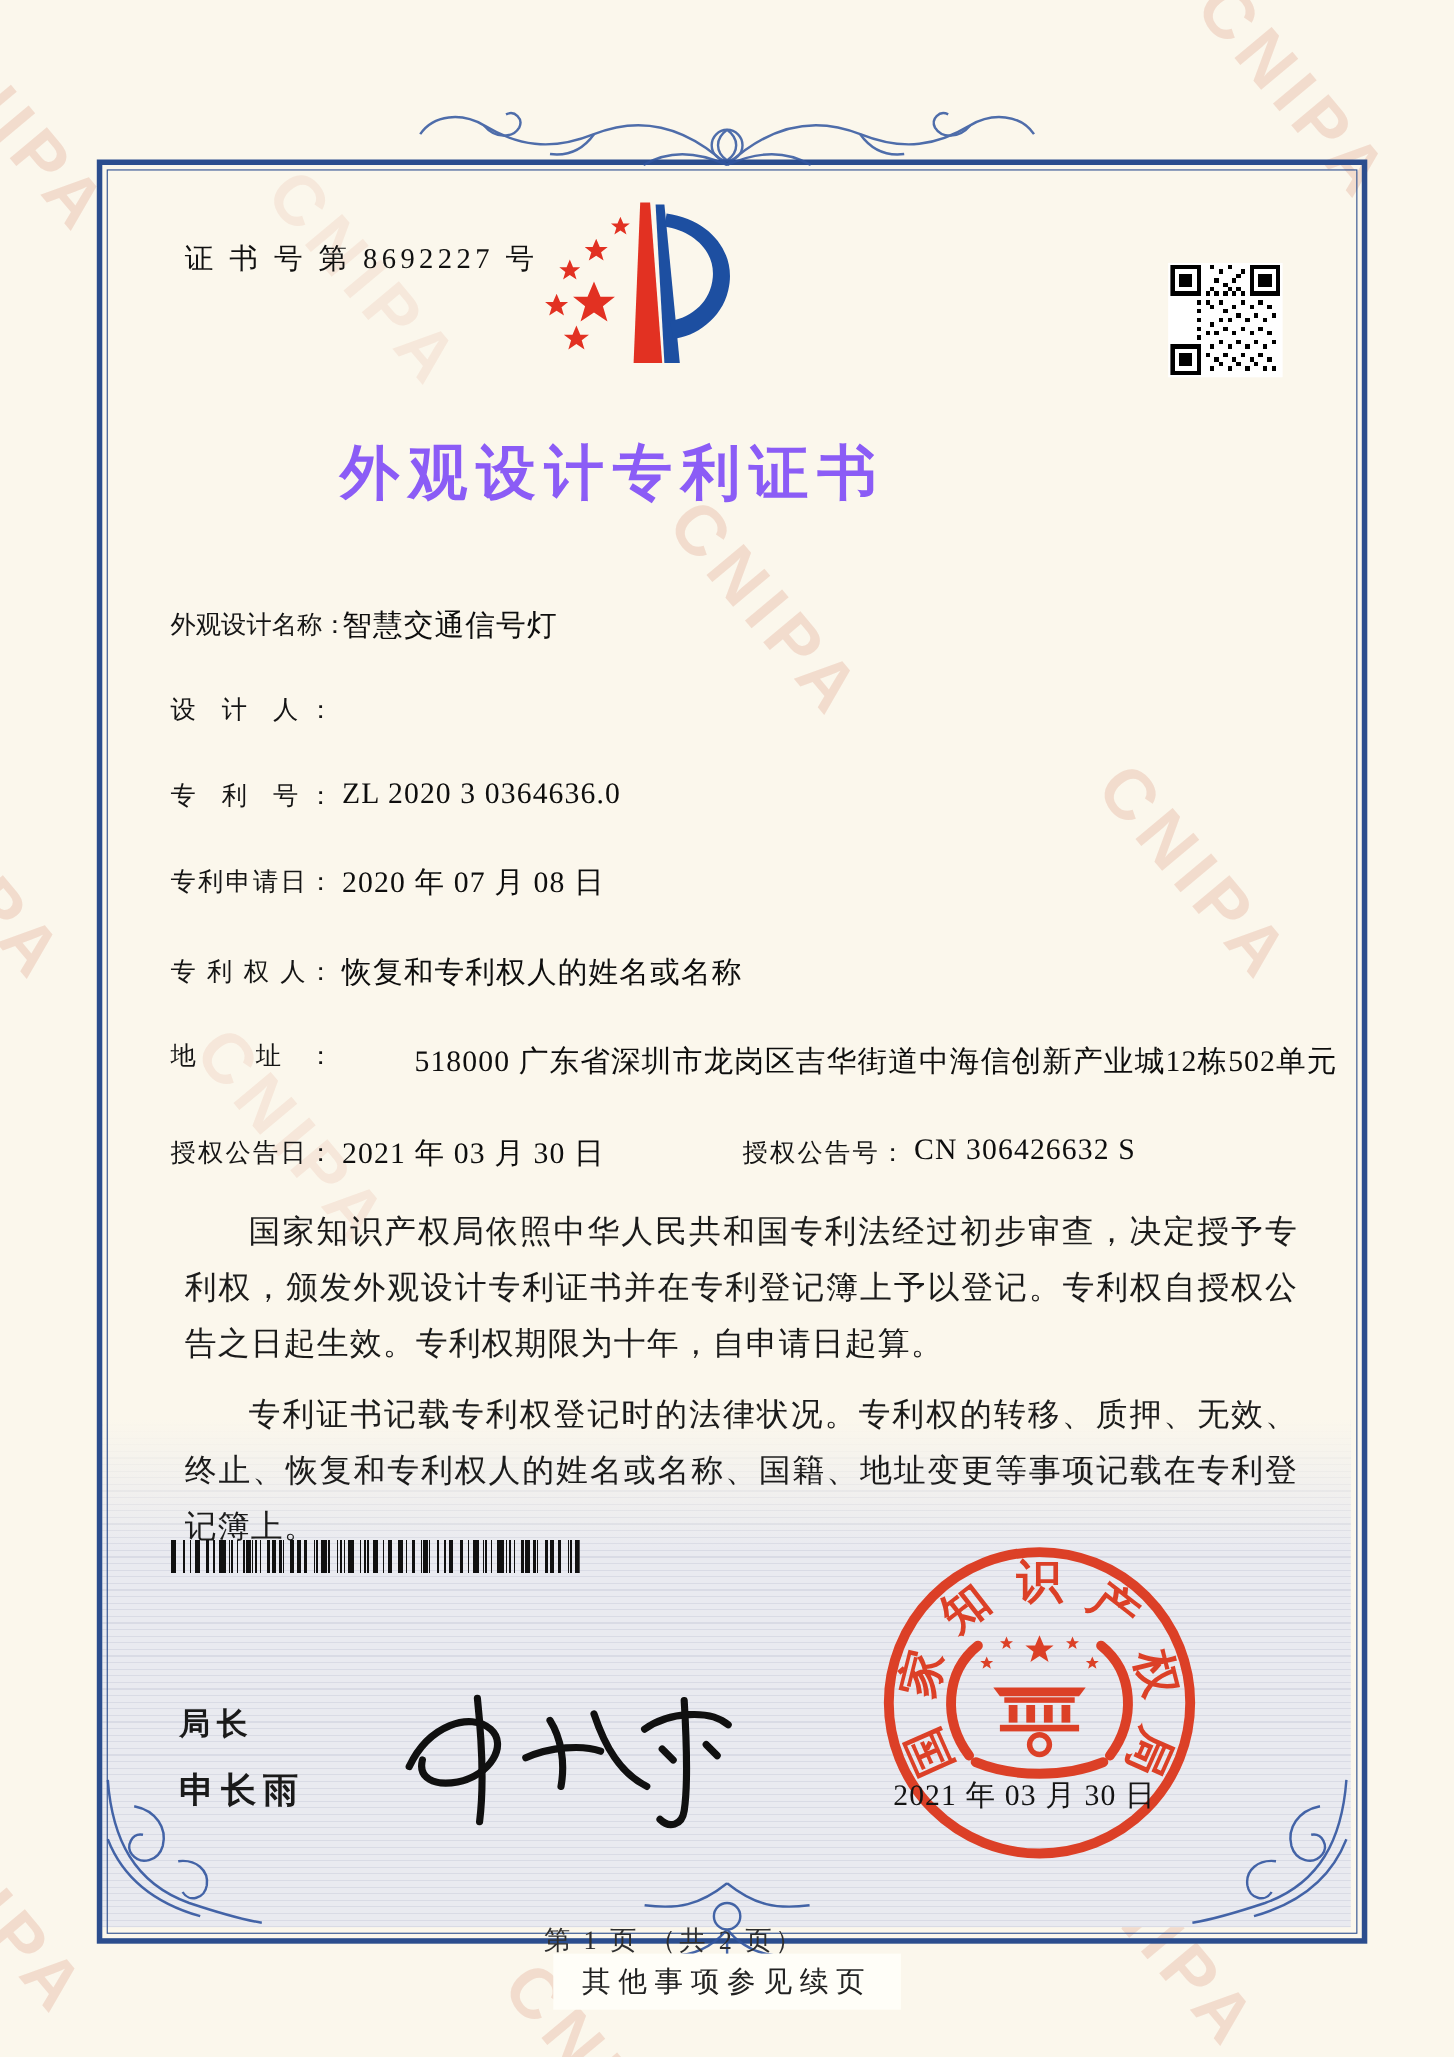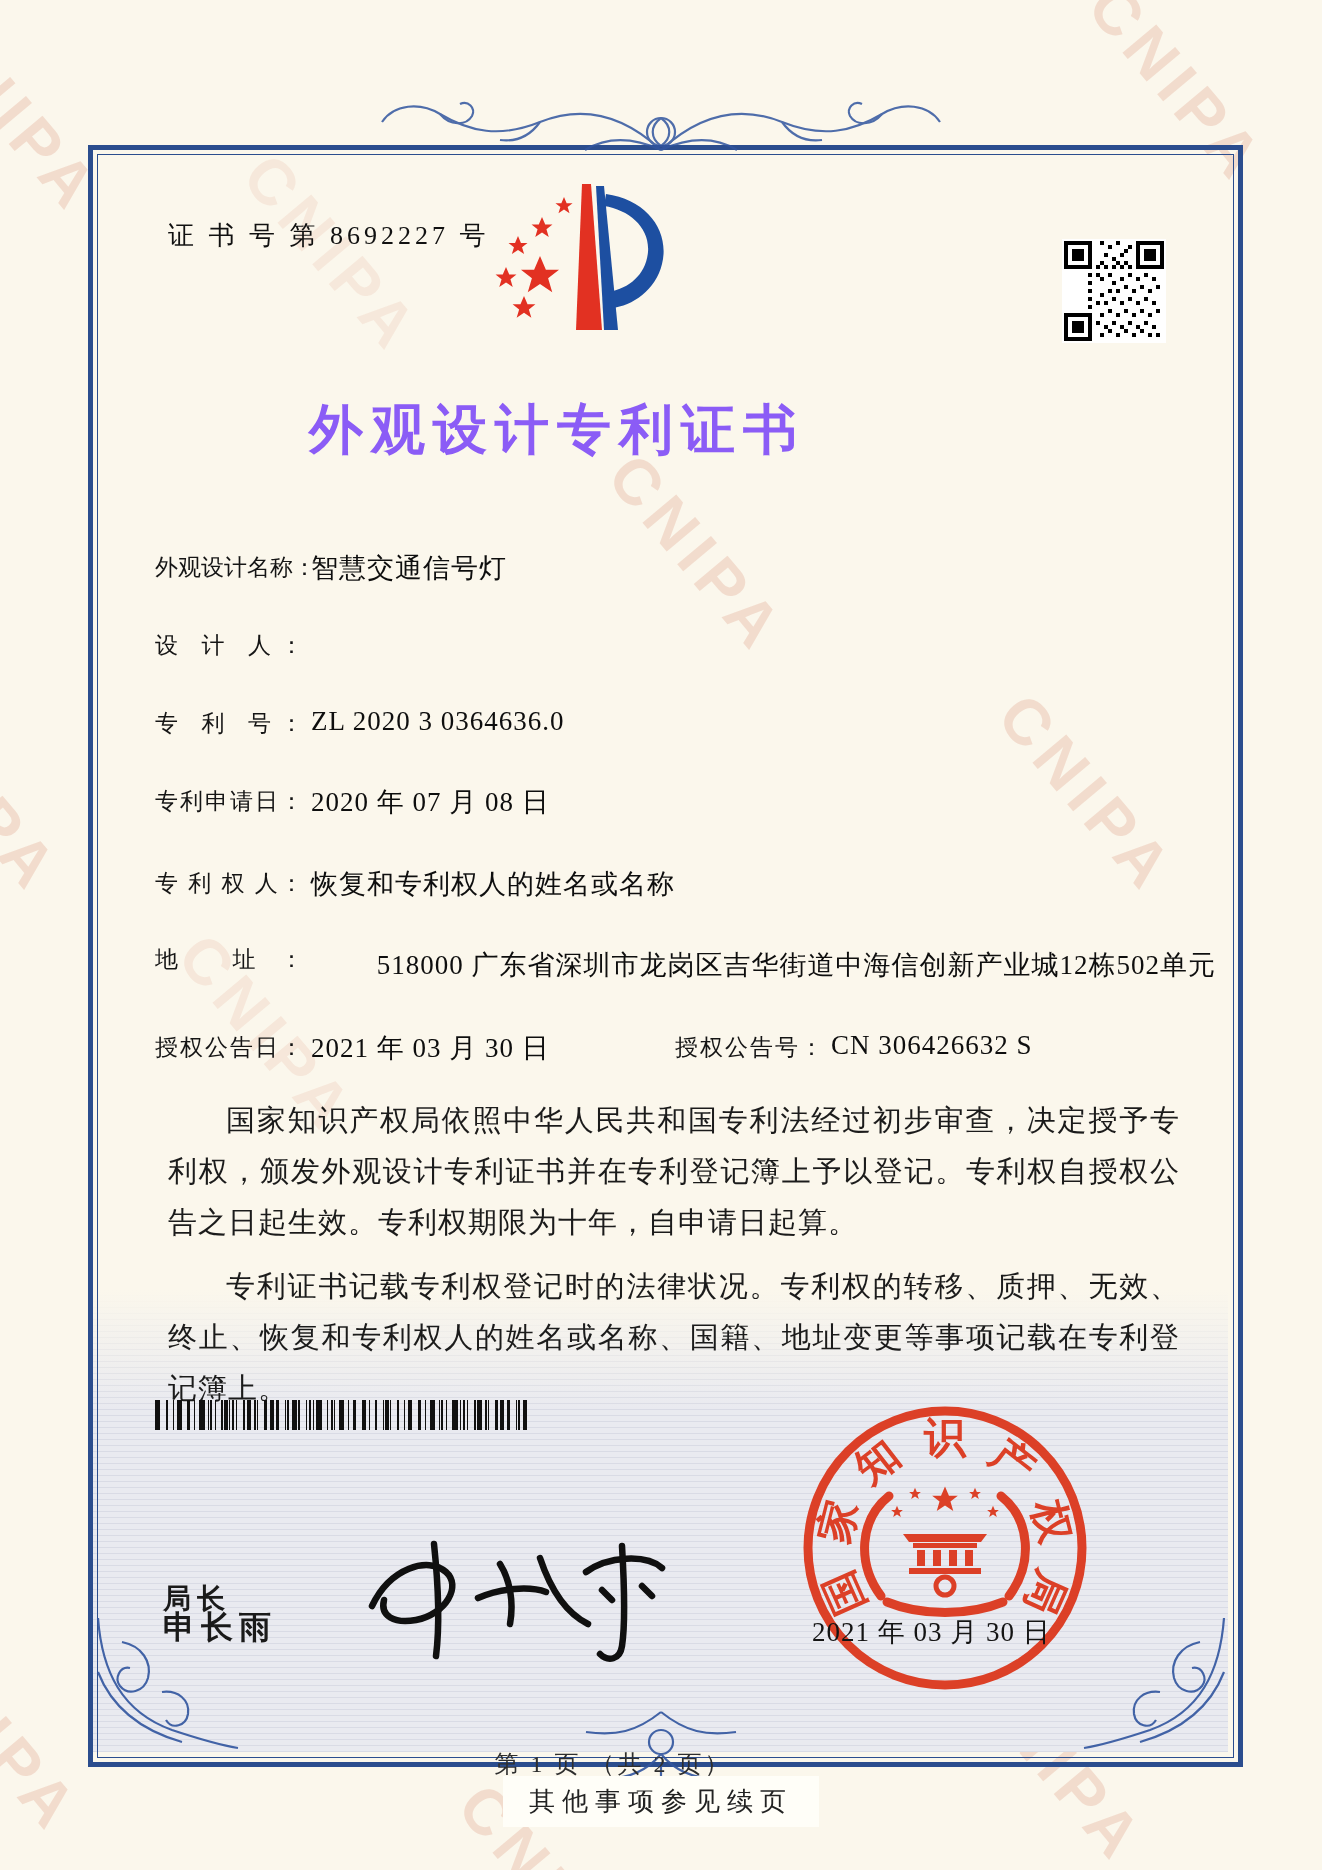--- a/index.html
+++ b/index.html
@@ -60,21 +60,21 @@
   
   .barcode{
     position:absolute;left:155px;top:1400px;width:372px;height:30px;z-index:4;
     background:
       repeating-linear-gradient(90deg,#101010 0 2px,transparent 2px 11px),
       repeating-linear-gradient(90deg,transparent 0 4px,#101010 4px 5px,transparent 5px 7px),
       repeating-linear-gradient(90deg,#101010 0 4px,transparent 4px 23px);
   }
   
   .sig-title{position:absolute;left:163px;top:1548px;font-size:28px;font-weight:600;
-    letter-spacing:6px;font-family:"Liberation Sans","DejaVu Sans",sans-serif;z-index:4;color:#1a1a1a;margin-top:32px;}
+    letter-spacing:6px;font-family:"Liberation Sans","DejaVu Sans",sans-serif;z-index:4;color:#1a1a1a;}
   .sig-name{position:absolute;left:163px;top:1606px;font-size:32px;font-weight:600;
     letter-spacing:6px;font-family:"Liberation Sans","DejaVu Sans",sans-serif;z-index:4;color:#1a1a1a;}
   .signature{position:absolute;left:350px;top:1528px;width:330px;height:145px;z-index:5;}
   
   .seal{position:absolute;left:795px;top:1398px;width:300px;height:300px;z-index:4;opacity:.93;}
   .seal-date{
     position:absolute;left:812px;top:1614px;font-size:27px;letter-spacing:1px;
     color:#141414;z-index:6;white-space:nowrap;
   }
   

